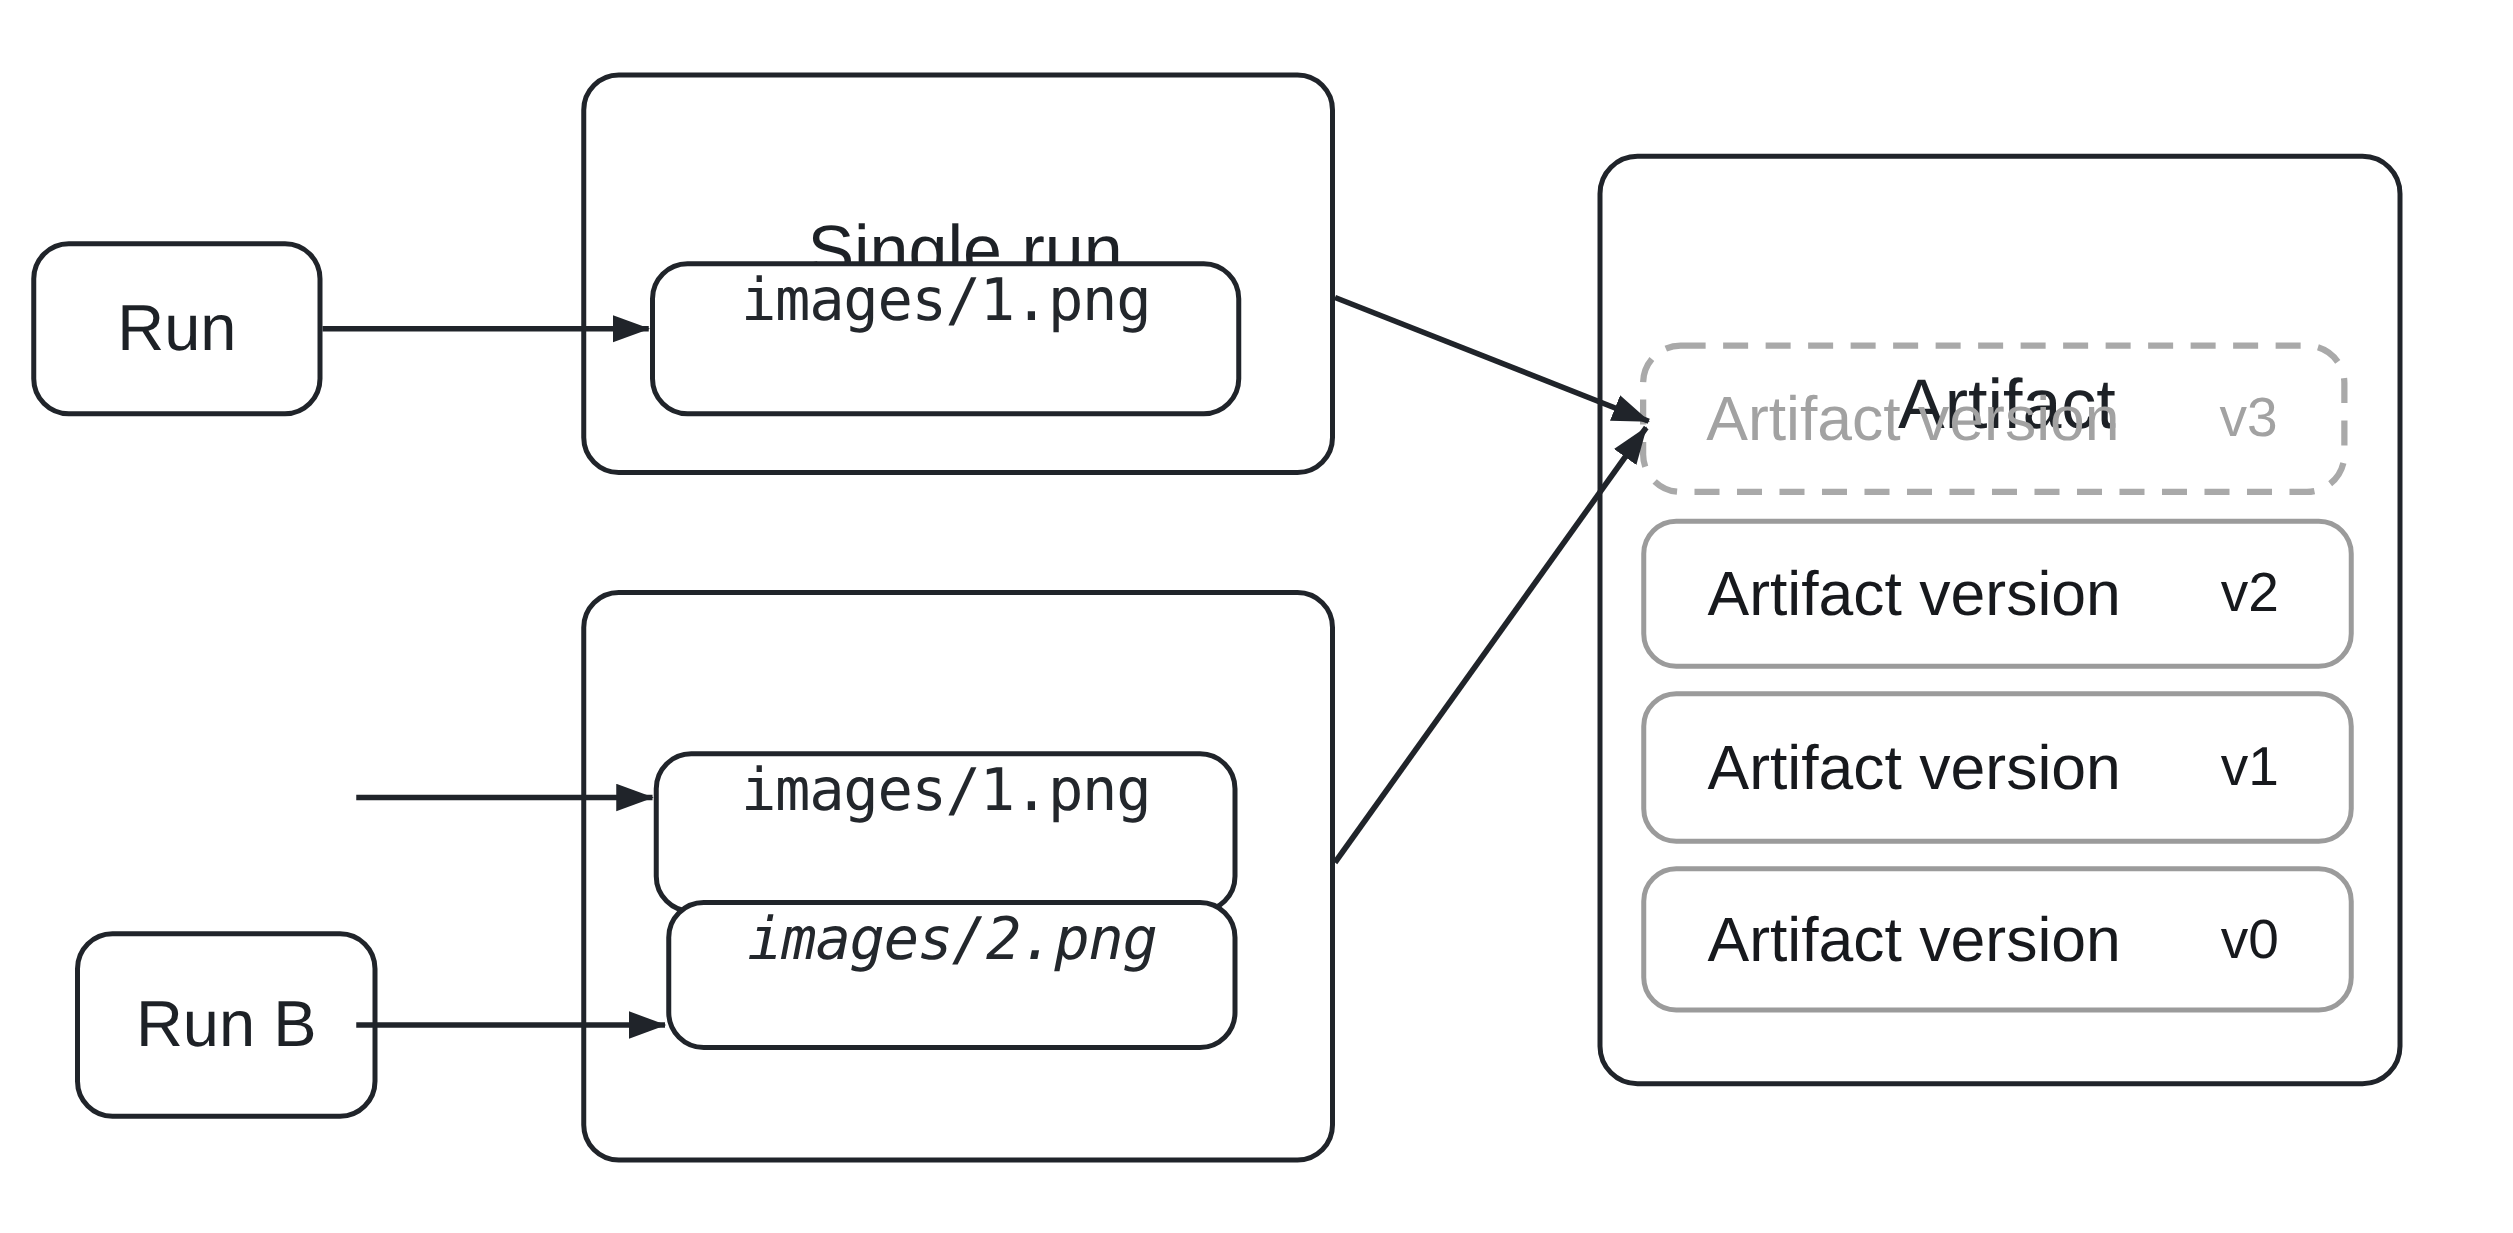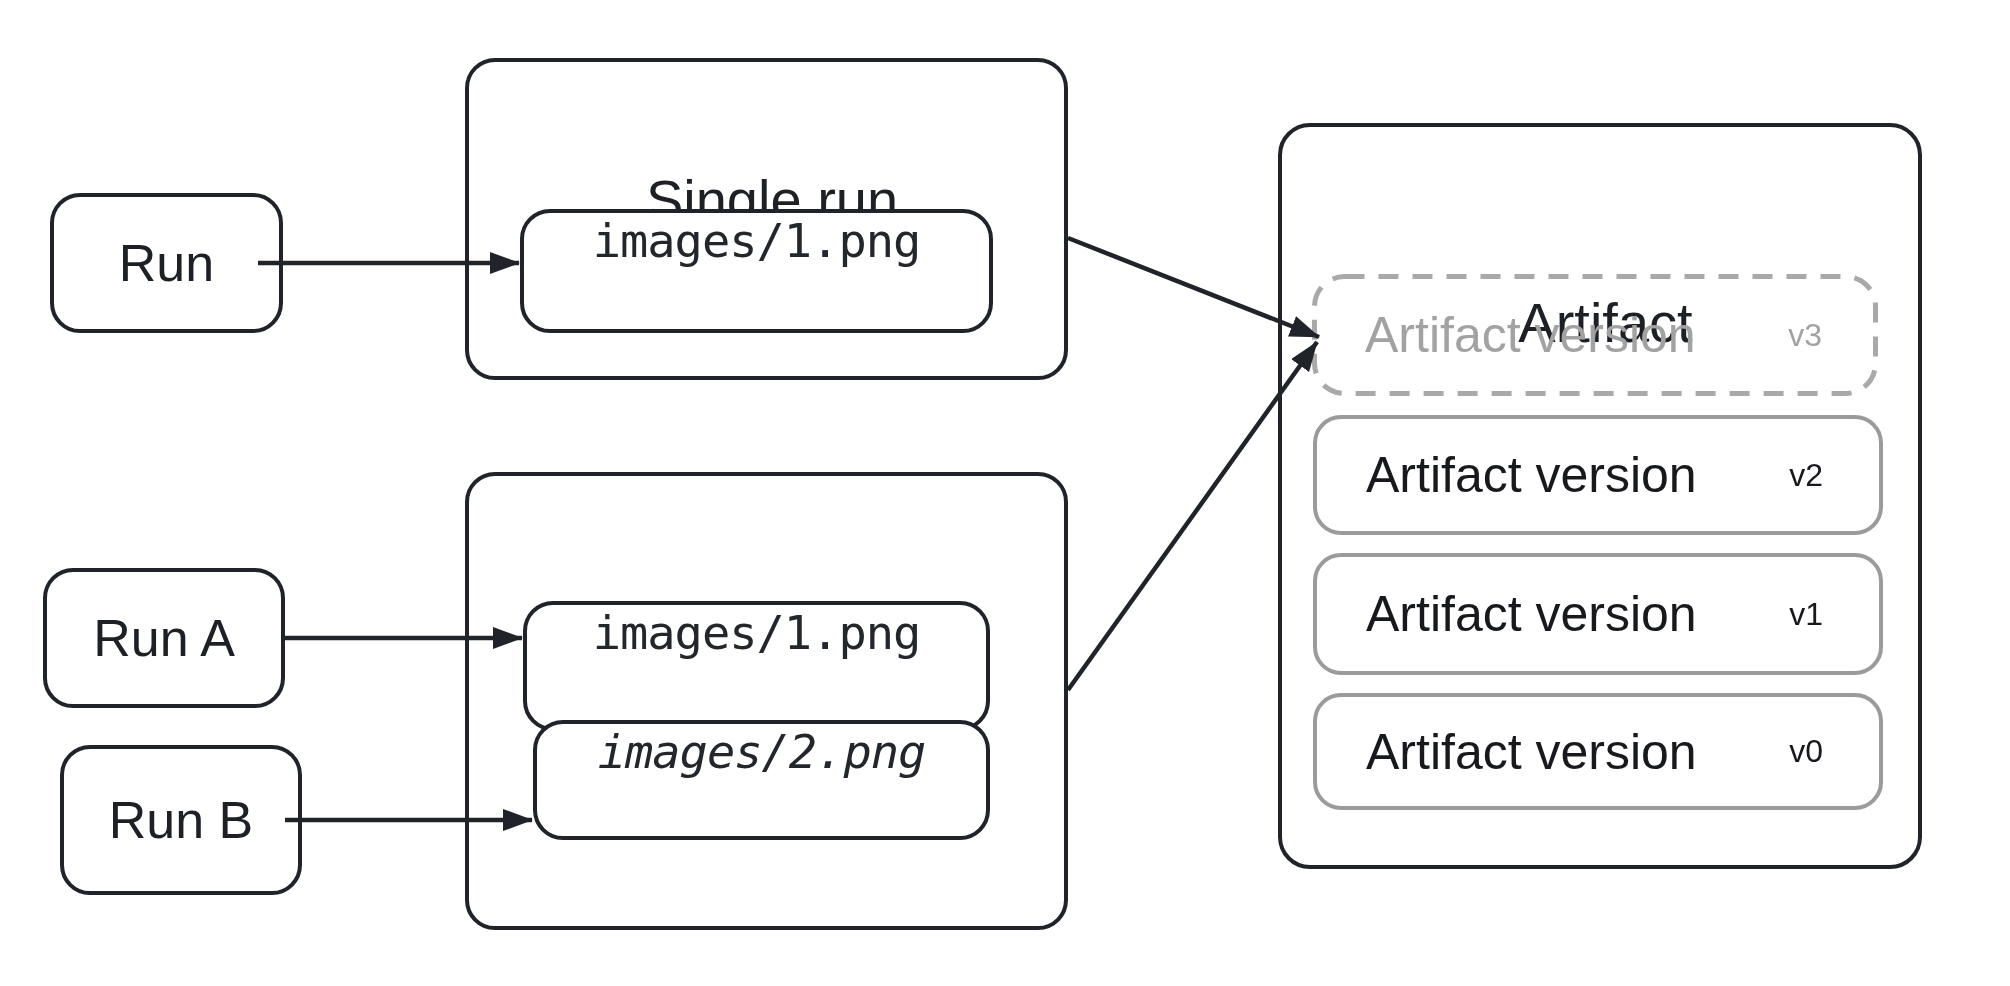--- a/index.html
+++ b/index.html
@@ -53,29 +53,29 @@
     border-radius: 28px;
     box-sizing: border-box;
     display: flex;
     align-items: center;
     justify-content: space-between;
     padding: 0 56px 0 49px;
     font-size: 50px;
     color: #17191d;
     text-align: right;
   }
-  .version-row .vtag { font-size: 32px; }
+  .version-row .vtag { font-size: 44px; }
   .version-row.pending {
     border: none;           
     background: transparent;
     color: #a2a2a2;
     padding: 0 56px 0 53px;
   }
   
-  #node-run        { left: 25px;   top: 193px; width: 233px; height: 140px; margin-left: 25px; }
+  #node-run        { left: 25px;   top: 193px; width: 233px; height: 140px; }
   #node-run-a      { left: 43px;   top: 568px; width: 242px; height: 140px; }
   #node-run-b      { left: 60px;   top: 745px; width: 242px; height: 150px; }
   #group-single    { left: 465px;  top: 58px;  width: 603px; height: 322px; }
   #single-title    { top: 110px; }
   #single-img1     { left: 520px;  top: 209px; width: 473px; height: 124px; }
   #group-dist      { left: 465px;  top: 472px; width: 603px; height: 458px; }
   #dist-img1       { left: 523px;  top: 601px; width: 467px; height: 130px; }
   #dist-img2       { left: 533px;  top: 720px; width: 457px; height: 120px; font-style: italic; }
   #group-artifact  { left: 1278px; top: 123px; width: 644px; height: 746px; border-radius: 32px; }
   #artifact-title  { top: 168px; }
@@ -91,23 +91,20 @@
 </style>
 </head>
 <body>
 
 <div id="canvas">
 
   <div class="box node-label" id="node-run">
     <span>Run</span>
   </div>
 
-  <div class="box node-label" id="node-run-a">
-    <span>Run A</span>
-  </div>
 
   <div class="box node-label" id="node-run-b">
     <span>Run B</span>
   </div>
 
   <div class="box" id="group-single">
     <div class="group-title" id="single-title">Single run</div>
   </div>
   <div class="box code-chip" id="single-img1">
     <span>images/1.png</span>

